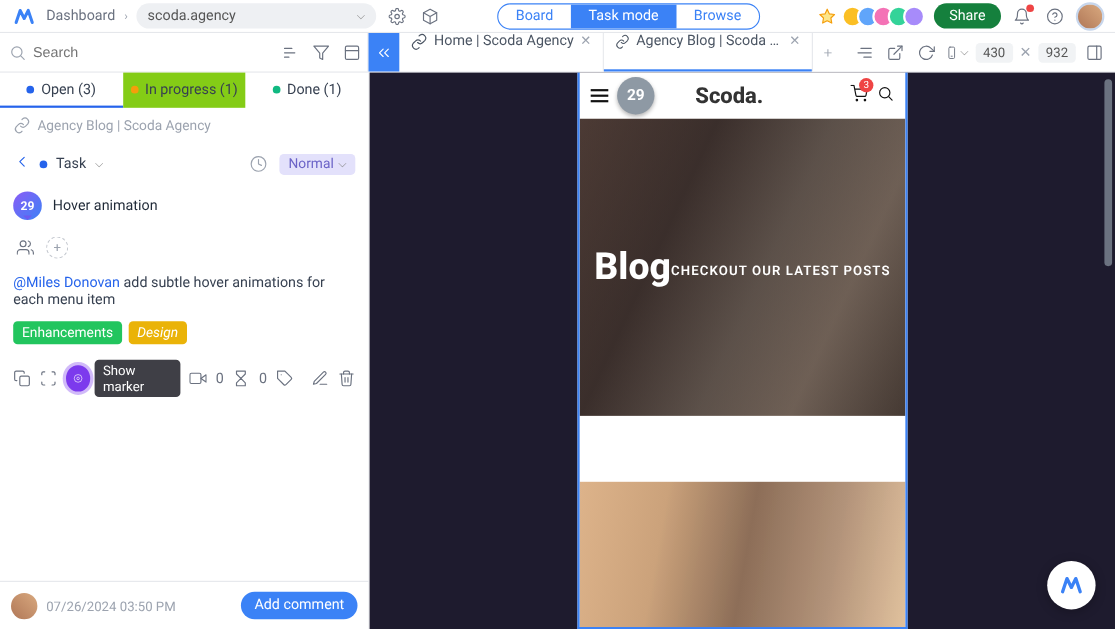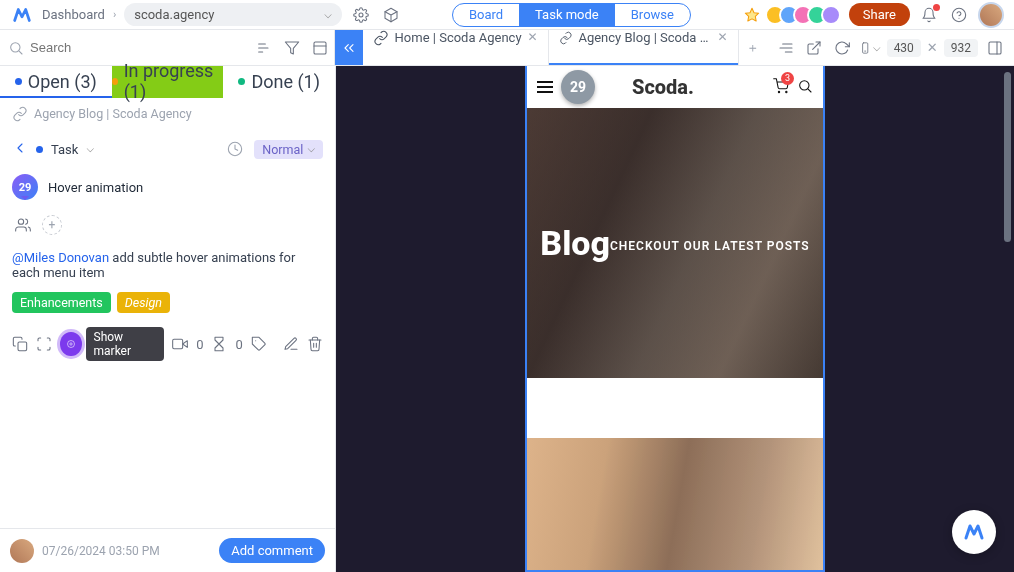--- a/index.html
+++ b/index.html
@@ -15,21 +15,21 @@
   .chev-down { font-size:10px; color:#888; }
   .topbar .spacer { flex:1; }
   .icon-btn { width:22px; height:22px; display:flex; align-items:center; justify-content:center; color:#6b7280; border-radius:4px; }
   .icon-btn svg { width:16px; height:16px; stroke:currentColor; fill:none; stroke-width:1.6; }
   .mode-seg { display:flex; border:1px solid #3b82f6; border-radius:14px; overflow:hidden; height:24px; }
   .mode-seg div { padding:0 16px; line-height:22px; font-size:13px; color:#3b82f6; }
   .mode-seg .active { background:#3b82f6; color:#fff; }
   .star { color:#f5b400; }
   .avatars { display:flex; }
   .avatars .av { width:20px; height:20px; border-radius:50%; border:2px solid #fff; margin-left:-6px; }
-  .share-btn { background:#c2410c; color:#fff; border-radius:14px; padding:4px 14px; font-size:13px; }
+  .share-btn { background:#15803d; color:#fff; border-radius:14px; padding:4px 14px; font-size:13px; }
   .bell { position:relative; }
   .bell::after { content:''; position:absolute; top:0; right:0; width:7px; height:7px; border-radius:50%; background:#ef4444; }
   .profile-av { width:26px; height:26px; border-radius:50%; background:linear-gradient(45deg,#b07757,#d9a97f); border:2px solid #c7d6ec; }
 
   
   .secbar { height:36px; display:flex; align-items:stretch; border-bottom:1px solid #e5e7eb; }
   .searchwrap { width:252px; display:flex; align-items:center; padding:0 8px; color:#9ca3af; gap:6px; }
   .searchwrap input { border:none; outline:none; font-size:13px; flex:1; color:#374151; }
   .sec-icons { display:flex; align-items:center; border-right:1px solid #e5e7eb; }
   .sec-icons .icon-btn { width:28px; height:36px; }
@@ -42,27 +42,27 @@
   .tab .close { color:#9ca3af; font-size:12px; }
   .add-tab { width:28px; display:flex; align-items:center; justify-content:center; color:#9ca3af; }
   .right-tools { display:flex; align-items:center; gap:6px; padding:0 8px; }
   .dim-pill { background:#f1f3f5; border-radius:4px; padding:2px 7px; color:#555; font-size:12px; }
   .dim-x { color:#9ca3af; }
 
   
   .main { display:flex; height:calc(572px - 30px - 36px); }
   .left { width:336px; border-right:1px solid #e5e7eb; display:flex; flex-direction:column; }
   .statusbar { display:flex; height:32px; }
-  .statusbar .st { flex:1; display:flex; align-items:center; justify-content:center; gap:6px; font-size:18px; color:#374151; border-bottom:2px solid transparent; }
+  .statusbar .st { flex:1; display:flex; align-items:center; justify-content:center; gap:6px; font-size:13px; color:#374151; border-bottom:2px solid transparent; }
   .statusbar .st.active { border-bottom-color:#2563eb; }
   .st .dot { width:7px; height:7px; border-radius:50%; }
   .dot.blue{background:#2563eb;} .dot.orange{background:#f59e0b;} .dot.green{background:#10b981;}
   .statusbar .st.mid { background:#84cc16; }
 
-  .crumbline { padding:8px 12px; color:#9ca3af; display:flex; gap:6px; font-size:12.5px; }
+  .crumbline { padding:8px 12px; color:#9ca3af; display:flex; align-items:center; gap:6px; font-size:12.5px; }
   .crumbline svg {width:12px;height:12px;stroke:#9ca3af;fill:none;}
 
   .subhead { display:flex; align-items:center; padding:8px 12px; gap:8px; }
   .subhead .back { color:#2563eb; }
   .subhead .dot { width:7px; height:7px; border-radius:50%; }
   .subhead .label { color:#374151; }
   .subhead .spacer{flex:1;}
   .clock { color:#9ca3af; }
   .pri-pill { background:#e3e1fb; color:#6b63c7; border-radius:4px; padding:2px 8px; display:flex; align-items:center; gap:4px; font-size:12.5px; }
 

